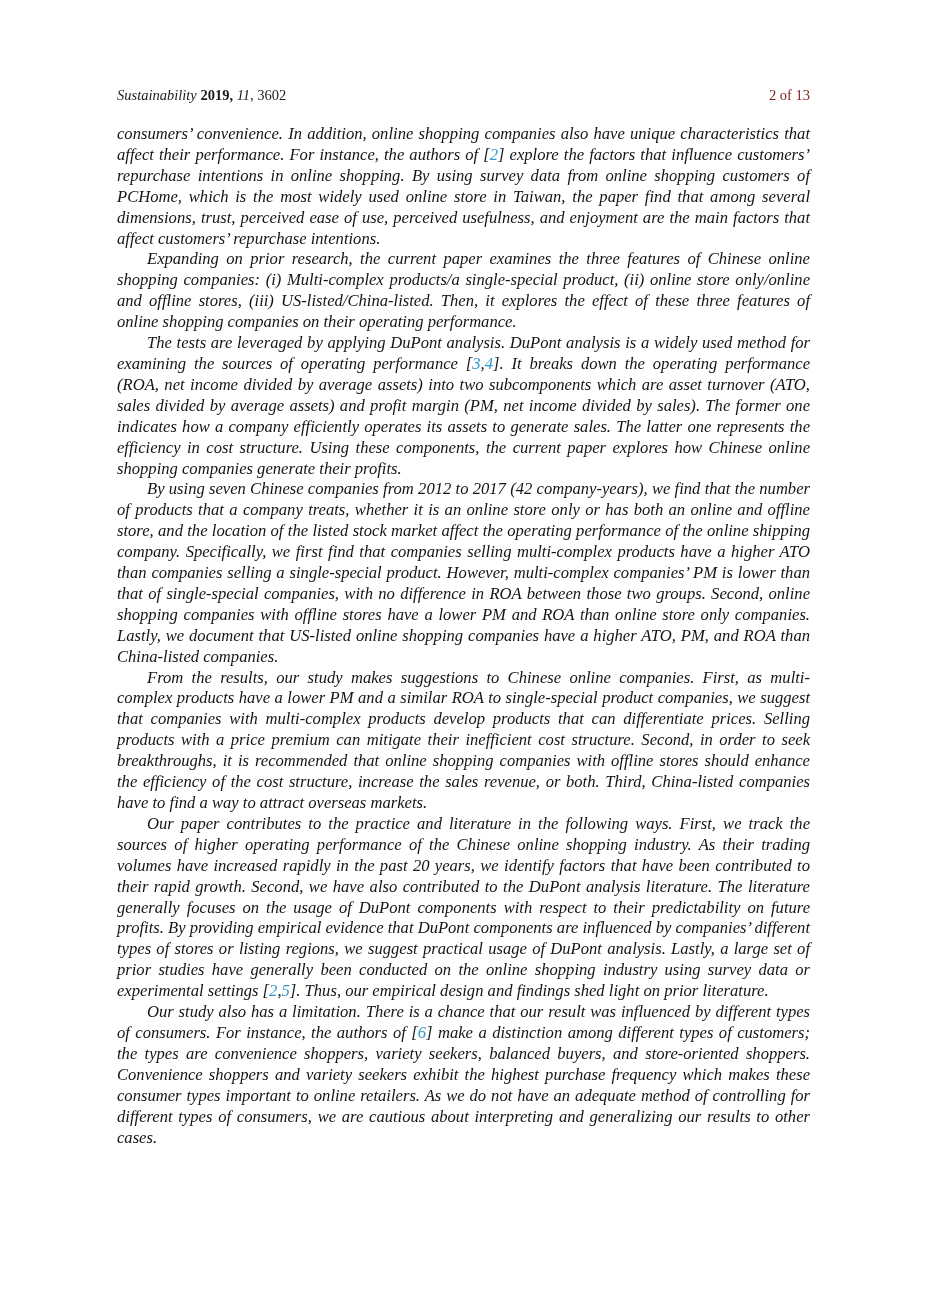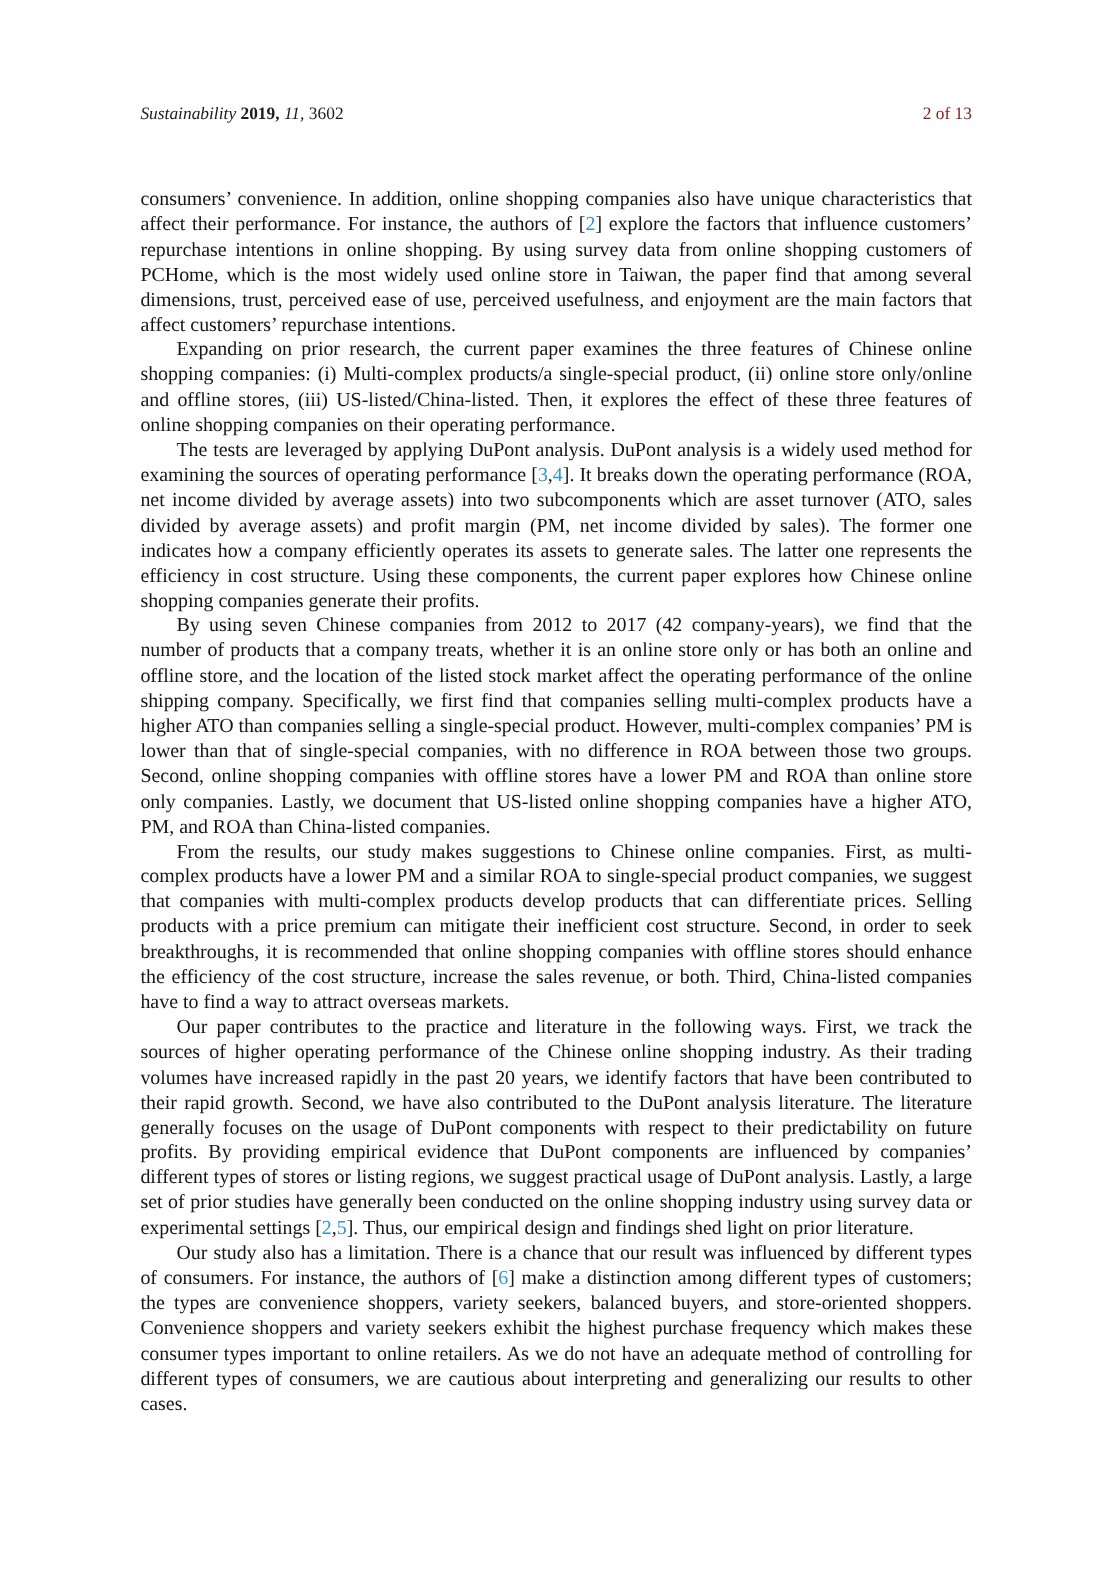--- a/index.html
+++ b/index.html
@@ -17,32 +17,32 @@
     height: 1309px;
     padding: 87px 115px 0 117px;
     background: #ffffff;
   }
   .header {
     display: flex;
     justify-content: space-between;
     align-items: center;
     font-size: 14.5px;
     color: #1c1c1c;
-    margin-bottom: 52px;
+    margin-bottom: 20px;
   }
   .journal-ref .italic { font-style: italic; }
   .journal-ref .bold { font-weight: bold; }
   .page-num { font-size: 14.5px; color: #7f1d1d; }
   .body-text {
     font-size: 16.6px;
     line-height: 20.9px;
     text-align: justify;
     color: #141414;
   }
-  .para { text-align: justify; }
+  .para { text-align: justify; font-style: italic; }
   .para.indent { text-indent: 30px; }
   .cite {
     color: var(--cite-color, #3296cd);
     cursor: pointer;
   }
 </style>
 </head>
 <body>
 
 <div class="page">

